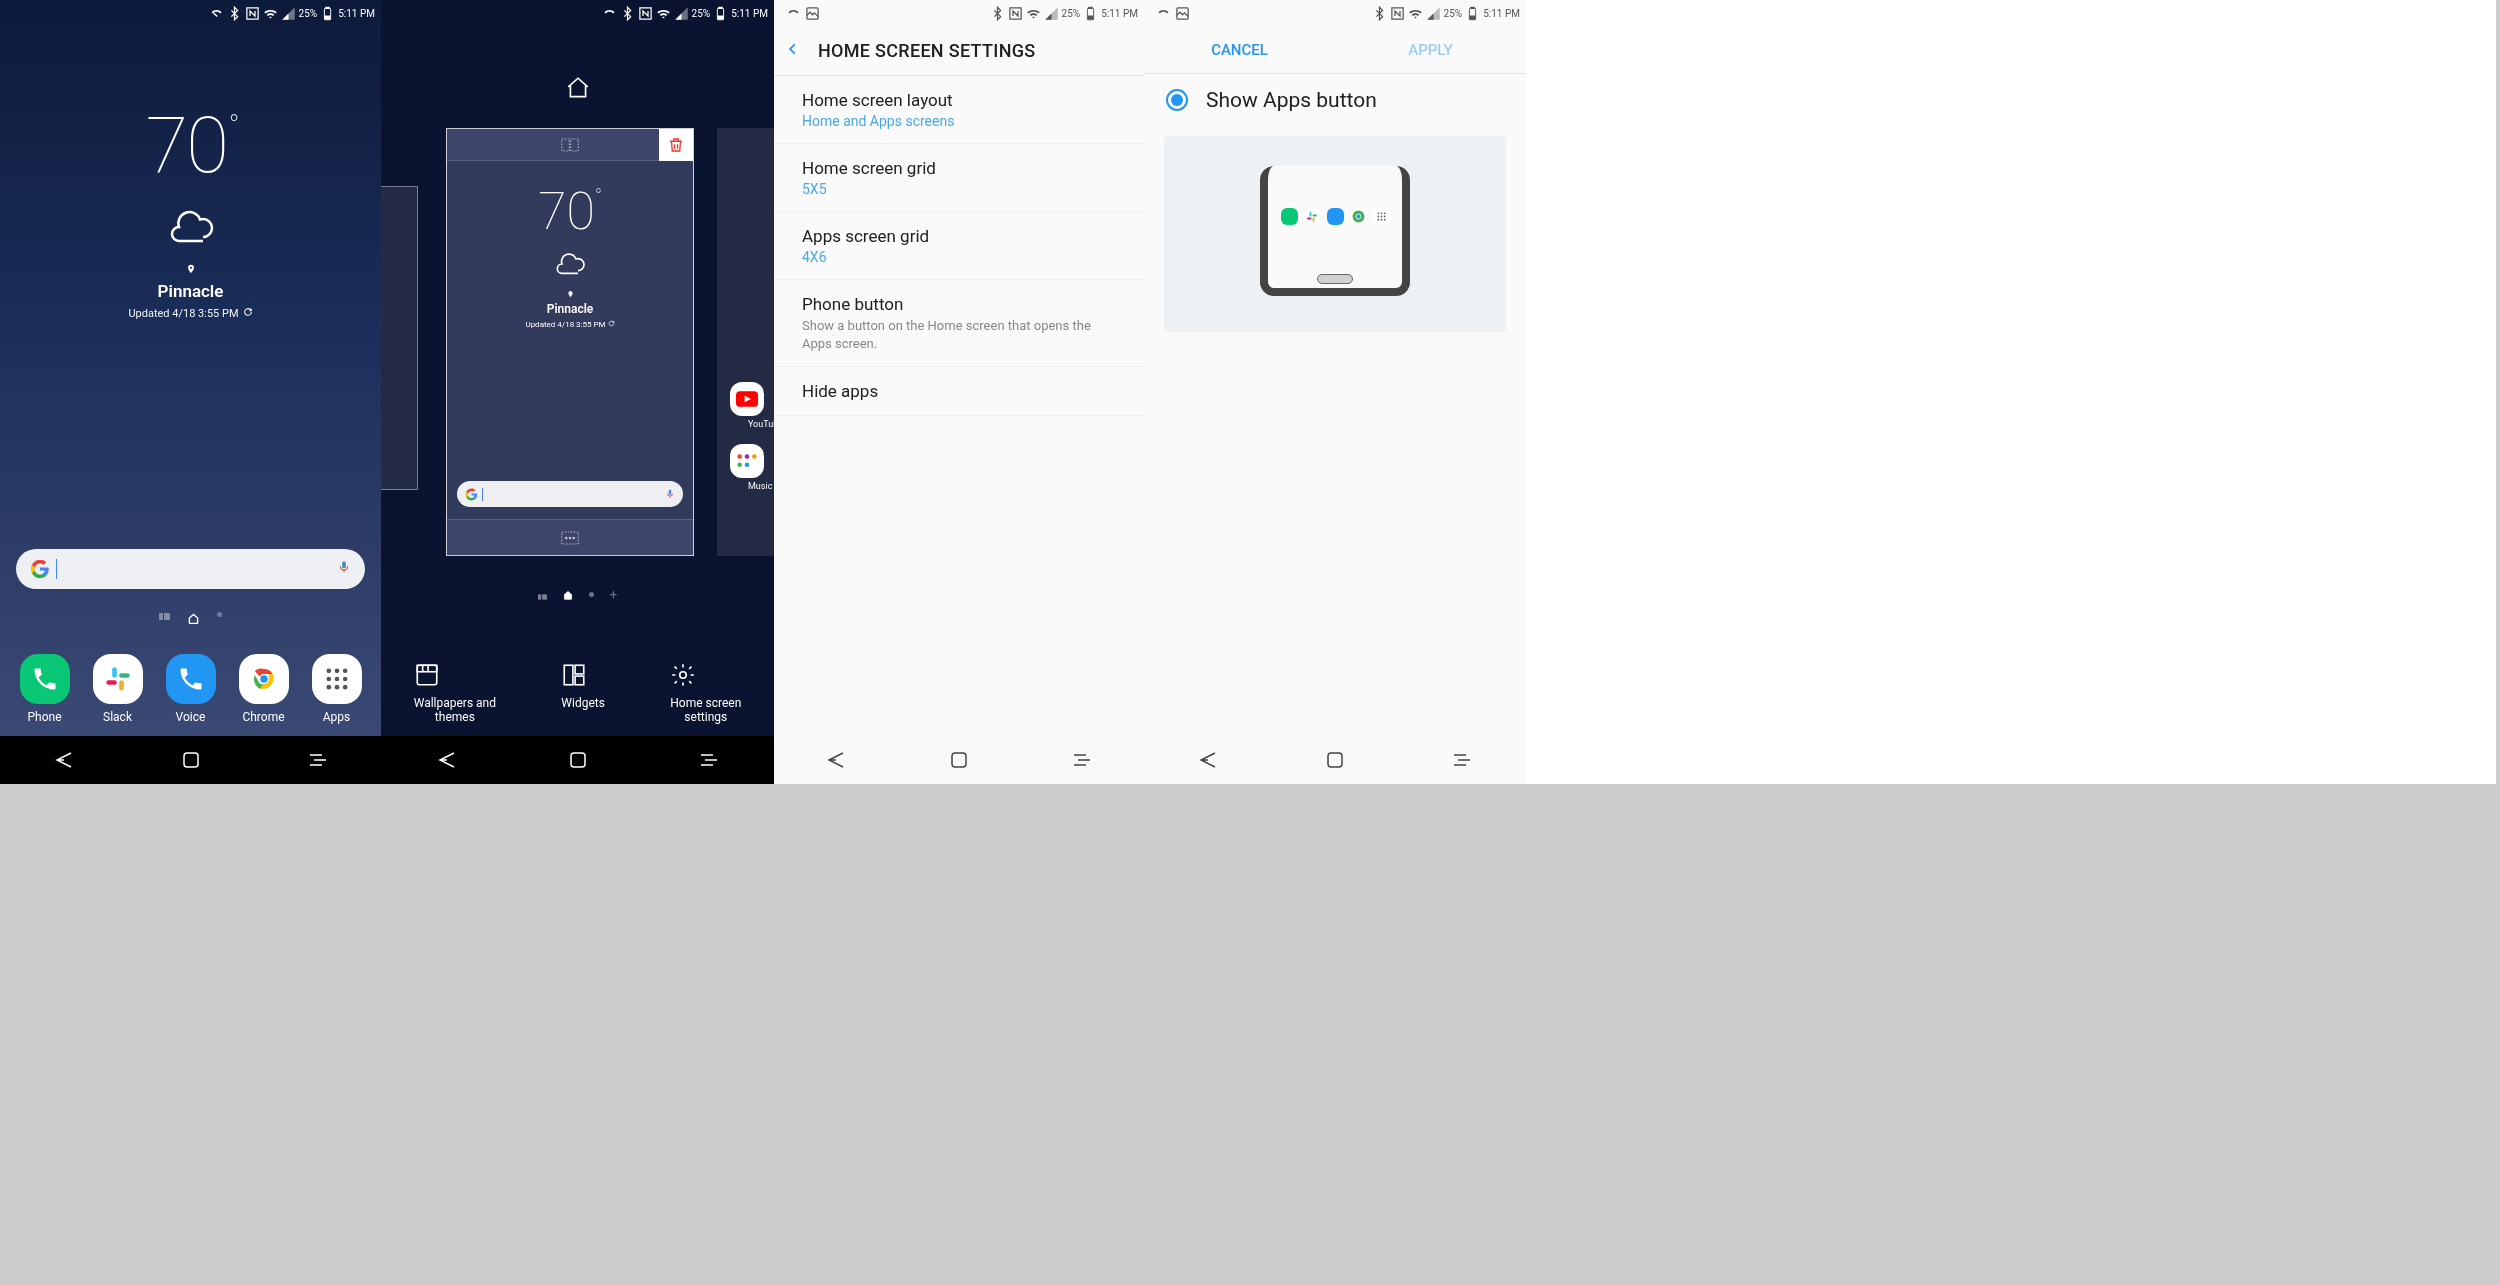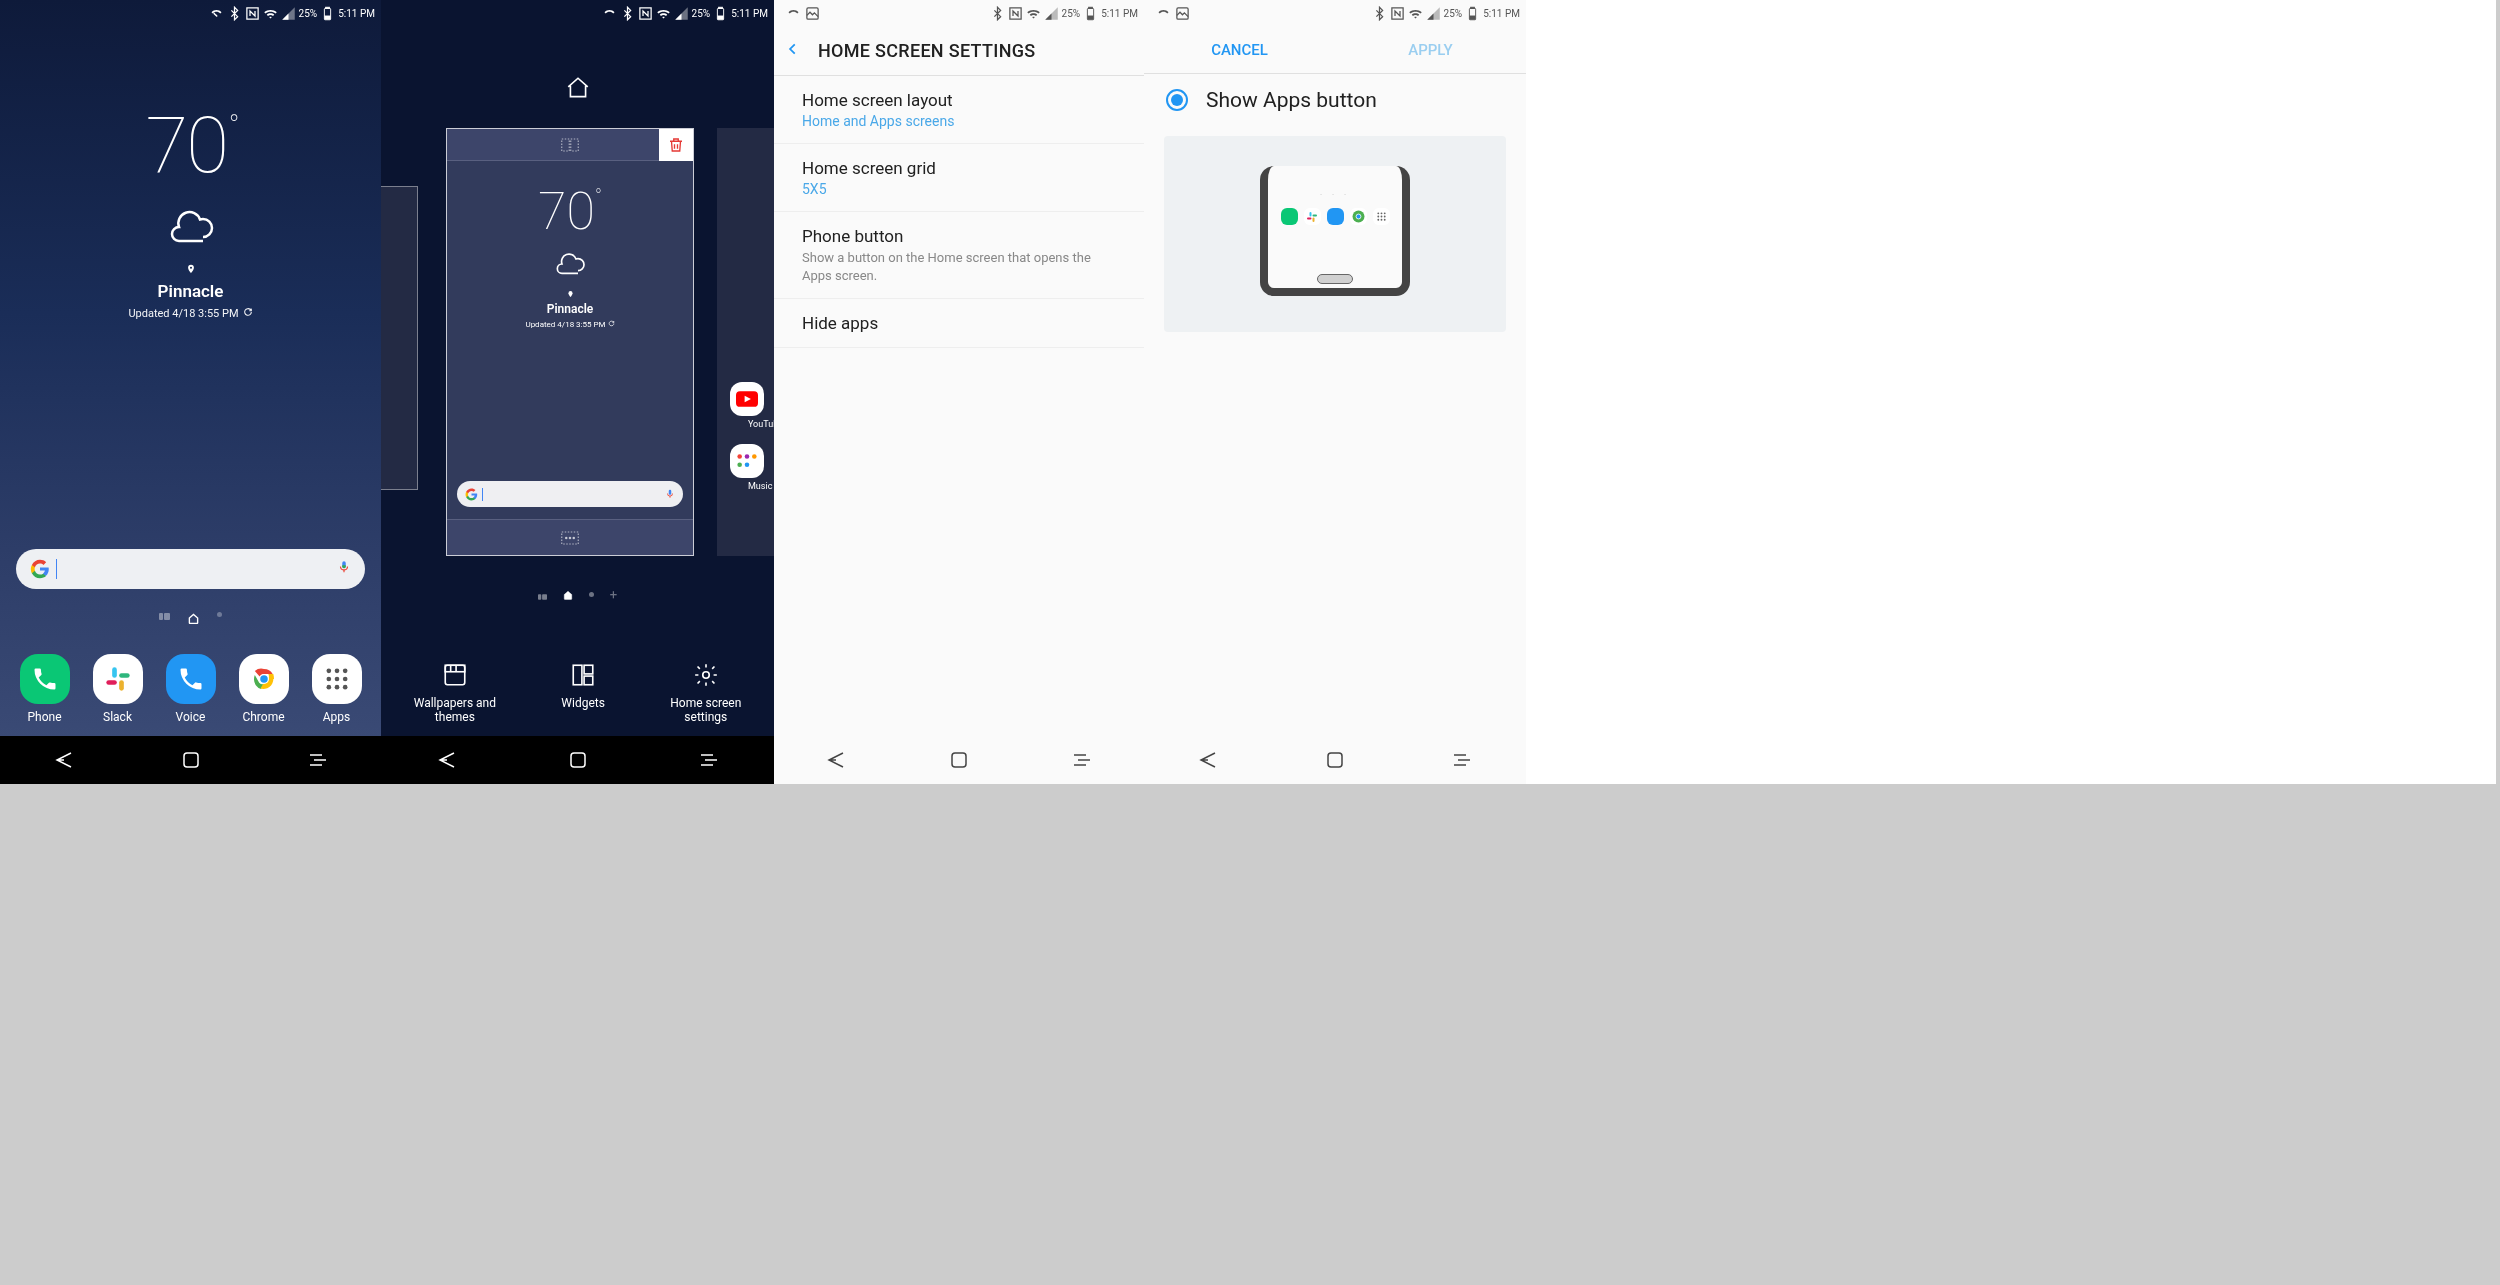--- a/index.html
+++ b/index.html
@@ -72,21 +72,21 @@
 .peekR .rapp .ric{width:34px;height:34px;border-radius:12px;margin:0 auto;}
 .peekR .rapp .rlbl{font-size:9px;margin-top:3px;margin-left:20px;}
 .peekR .rapp:first-child{margin-top:254px;}
 .peekR .rapp:nth-child(2){margin-top:15px;}
 
 .editdots{position:absolute;top:585px;left:0;right:0;display:flex;justify-content:center;gap:16px;align-items:center;}
 .editdots .ed{width:5px;height:5px;border-radius:50%;background:rgba(255,255,255,.4);}
 .editdots .plus{color:rgba(255,255,255,.4);font-size:13px;line-height:5px;}
 
 .editactions{position:absolute;bottom:60px;left:0;right:0;display:flex;justify-content:space-around;}
-.eact{display:flex;flex-direction:column;align-items:center;gap:8px;font-size:12px;text-align:center;}
+.eact{display:flex;flex-direction:column;align-items:flex-start;gap:8px;font-size:12px;text-align:center;}
 .eact .ei{width:26px;height:26px;}
 
 
 .p3 .hdr{height:50px;border-bottom:1px solid #e0e0e0;display:flex;align-items:center;padding:0 12px;gap:18px;}
 .p3 .back{color:#2196f3;}
 .p3 .title{font-size:18px;font-weight:500;letter-spacing:.3px;}
 .setitem{padding:14px 28px;border-bottom:1px solid #eee;}
 .setitem .st{font-size:17px;color:#212121;}
 .setitem .sv{font-size:14px;color:#4aa8e8;margin-top:3px;}
 .setitem .sd{font-size:13px;color:#888;margin-top:3px;line-height:1.35;}
@@ -500,20 +500,24 @@
     <span class="title">HOME SCREEN SETTINGS</span>
   </div>
 
   <div class="setitem">
     <div class="st">Home screen layout</div>
     <div class="sv">Home and Apps screens</div>
   </div>
   <div class="setitem">
     <div class="st">Home screen grid</div>
     <div class="sv">5X5</div>
+  </div>
+  <div class="setitem">
+    <div class="st">Apps screen grid</div>
+    <div class="sv">4X6</div>
   </div>
   <div class="setitem">
     <div class="st">Phone button</div>
     <div class="sd">Show a button on the Home screen that opens the Apps screen.</div>
   </div>
   <div class="setitem" style="border-bottom:1px solid #eee;">
     <div class="st">Hide apps</div>
   </div>
 
   <div class="navbar">

